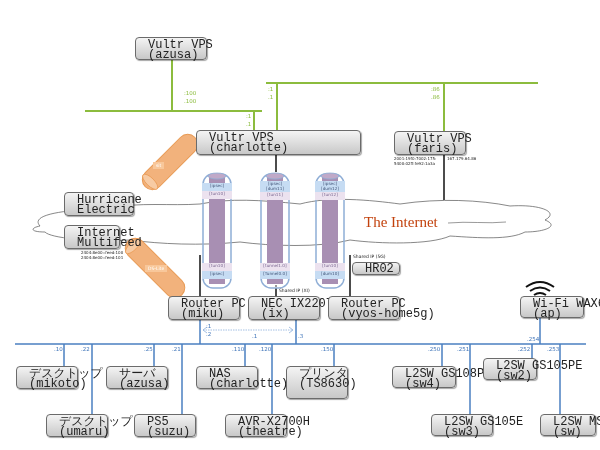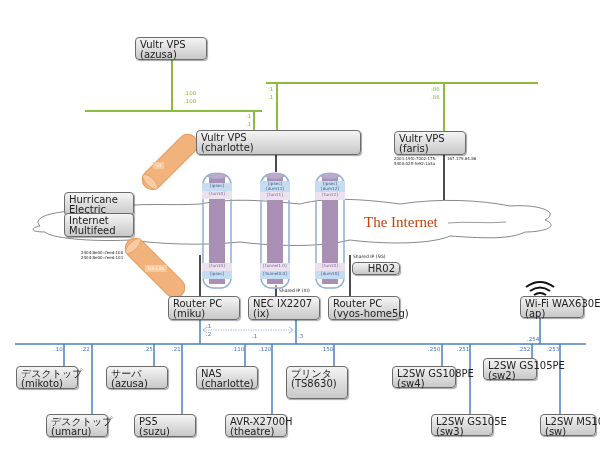--- a/index.html
+++ b/index.html
@@ -3,22 +3,23 @@
 <meta charset="utf-8">
 <style>
   html, body { margin:0; padding:0; background:#ffffff; }
   body { width:600px; height:450px; position:relative; overflow:hidden; font-family:"DejaVu Sans", sans-serif; }
   svg.canvas { position:absolute; left:0; top:0; }
   .node {
     position:absolute; box-sizing:border-box;
     border:1px solid #6b6b6b; border-radius:4px;
     background:linear-gradient(#f4f4f4, #c8c8c8);
     box-shadow:1px 1px 1px rgba(0,0,0,0.35);
-    font-size:10px; line-height:10px; color:#222; padding:2px 4px;
+    font-size:12px; line-height:10px; color:#222; padding:2px 12px;
     white-space:pre;
+    font-family:Liberation Mono, monospace;
   }
   .node.sq { border-radius:4px; }
   .lbl { position:absolute; font-size:5.5px; line-height:6px; white-space:nowrap; }
   .lbl.green { color:#8cbc3e; }
   .lbl.blue { color:#3d73b8; }
   .lbl.black { color:#222; font-size:4px; line-height:5px; }
   .internet-text { position:absolute; font-size:15px; color:#c2410c; font-family:Liberation Serif, serif; }
   .tun-lbl { position:absolute; font-size:4.2px; line-height:5px; text-align:center; box-sizing:border-box; width:30px; }
   .tun-lbl.ipsec { background:#c6dcf3; color:#44577a; }
   .tun-lbl.tun { background:#ece2ef; color:#7a6690; }
@@ -110,21 +111,21 @@
 </svg>
 
 <div class="node" style="left:135px;top:37px;width:72px;height:23px;">Vultr VPS
 (azusa)</div>
 <div class="node" style="left:196px;top:130px;width:165px;height:25px;">Vultr VPS
 (charlotte)</div>
 <div class="node" style="left:394px;top:131px;width:72px;height:24px;">Vultr VPS
 (faris)</div>
 <div class="node" style="left:64px;top:192px;width:70px;height:24px;">Hurricane
 Electric</div>
-<div class="node" style="left:64px;top:213px;width:70px;height:24px;">Internet
+<div class="node" style="left:64px;top:225px;width:56px;height:24px;">Internet
 Multifeed</div>
 <div class="node" style="left:352px;top:262px;width:48px;height:13px;text-align:right;padding-top:1px;">HR02</div>
 <div class="node" style="left:168px;top:296px;width:72px;height:24px;">Router PC
 (miku)</div>
 <div class="node" style="left:248px;top:296px;width:72px;height:24px;">NEC IX2207
 (ix)</div>
 <div class="node" style="left:328px;top:296px;width:72px;height:24px;">Router PC
 (vyos-home5g)</div>
 <div class="node sq" style="left:520px;top:296px;width:64px;height:22px;">Wi-Fi WAX630E
 (ap)</div>

